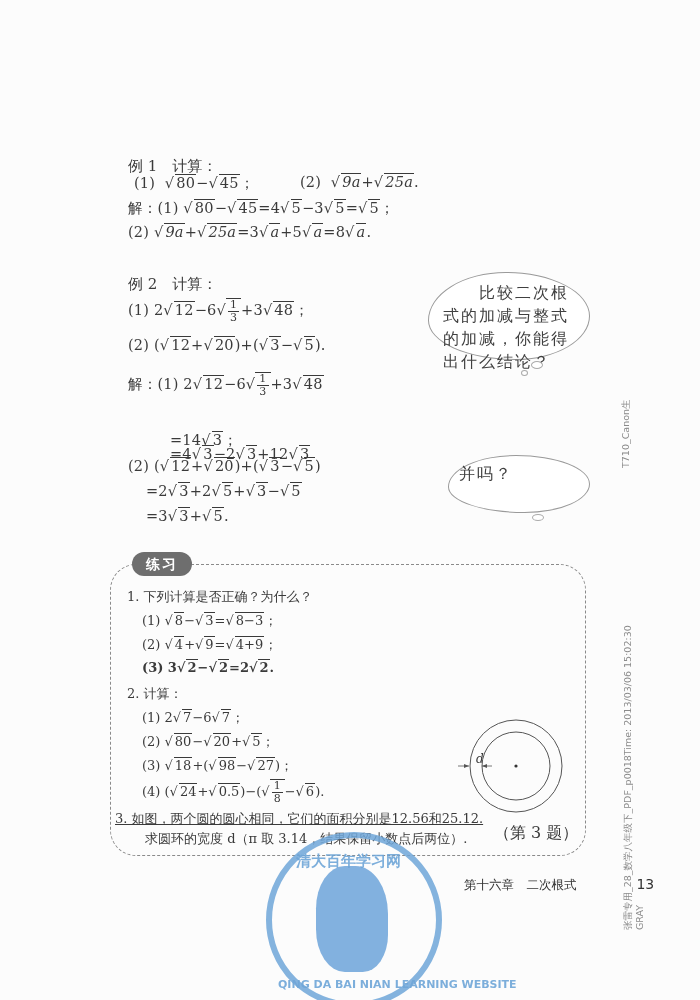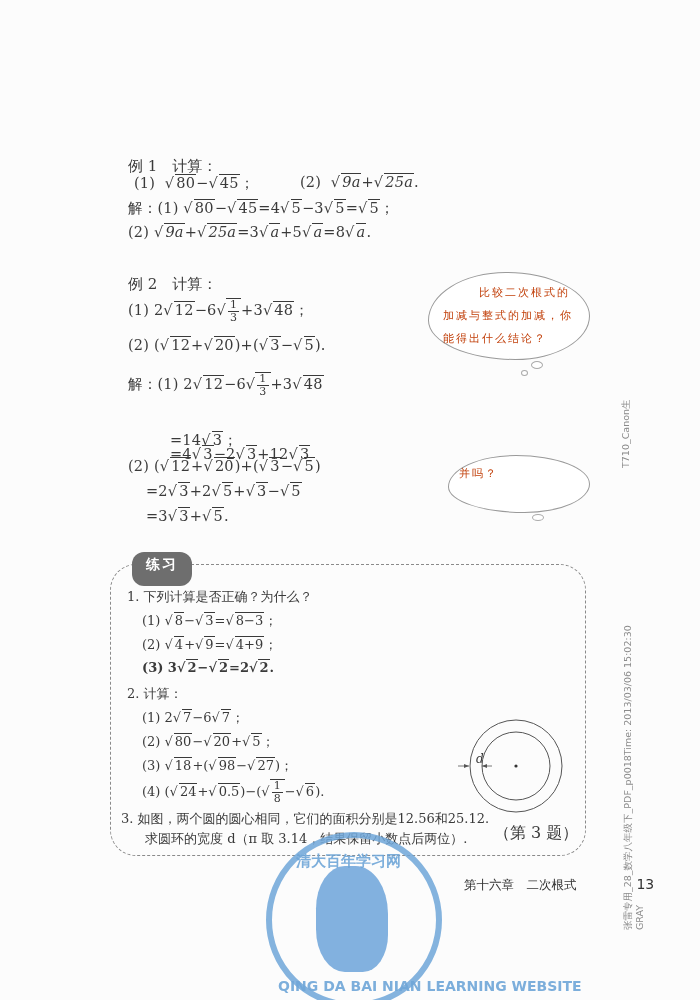--- a/index.html
+++ b/index.html
@@ -7,25 +7,25 @@
          font-family:"DejaVu Serif", serif; color:#3a3a3a; font-size:14px; }
   .abs { position:absolute; white-space:nowrap; }
   .line { font-size:14.5px; letter-spacing:0.2px; }
   .heading { font-size:15px;margin-top:7px; }
   .sq { border-top:1px solid #3a3a3a; padding:0 1px; margin-left:1px; }
   .it { font-style:italic; font-family:"DejaVu Serif", serif; }
   .frac { display:inline-flex; flex-direction:column; vertical-align:middle; text-align:center; font-size:11px; line-height:12px; }
   .frac .num { border-bottom:1px solid #3a3a3a; padding:0 2px; }
   .bigsq { border-top:1px solid #3a3a3a; display:inline-block; vertical-align:middle; padding:0 2px; }
   .cloud { position:absolute; border:1.5px solid #9a9a9a; border-radius:48% 52% 46% 54% / 55% 50% 50% 45%; background:#fff; }
-  .cloud-text { font-size:11px; line-height:23px; letter-spacing:2px; color:#c2410c; white-space:normal; }
+  .cloud-text { font-size:16px; line-height:23px; letter-spacing:2px; color:#404040; white-space:normal; }
   .bubble { position:absolute; border:1px solid #aaa; border-radius:50%; background:#fff; }
   .practice-box { position:absolute; left:110px; top:564px; width:474px; height:290px;
      border:1.5px dashed #8a8a8a; border-radius:26px; }
-  .practice-tag { position:absolute; left:132px; top:552px; width:60px; height:34px; background:#6e6e6e;
+  .practice-tag { position:absolute; left:132px; top:552px; width:60px; height:24px; background:#6e6e6e;
      border-radius:12px; color:#fff; font-family:"DejaVu Sans", sans-serif; font-weight:bold; font-size:14px;
      text-align:center; line-height:24px; letter-spacing:2px; }
   .ex { font-size:13px; }
   .side { position:absolute; transform:rotate(-90deg); transform-origin:left top; white-space:nowrap;
           font-family:"DejaVu Sans", sans-serif; color:#8a8a8a; font-size:9.5px; }
   .stamp { position:absolute; left:266px; top:832px; width:176px; height:176px; border-radius:50%;
            border:6px solid #6fa6d8; box-sizing:border-box; opacity:0.85; }
   .stamp-inner { position:absolute; left:316px; top:866px; width:72px; height:106px; background:#74a9dc;
            border-radius:40% 45% 35% 40%; opacity:0.9; }
   .footer { font-family:"DejaVu Sans", sans-serif; font-size:12.5px; color:#333; }
@@ -108,39 +108,39 @@
 
 <div class="abs ex" style="left:127px;top:685px;">2. 计算：</div>
 <div class="abs ex" style="left:142px;top:709px;">(1) 2√<span class="sq">7</span>−6√<span class="sq">7</span>；</div>
 <div class="abs ex" style="left:142px;top:733px;">(2) √<span class="sq">80</span>−√<span class="sq">20</span>+√<span class="sq">5</span>；</div>
 <div class="abs ex" style="left:142px;top:757px;">(3) √<span class="sq">18</span>+(√<span class="sq">98</span>−√<span class="sq">27</span>)；</div>
 <div class="abs ex" style="left:142px;top:779px;">(4) (√<span class="sq">24</span>+√<span class="sq">0.5</span>)−(√<span class="bigsq"><span class="frac">
         <span class="num">1</span>
         <span>8</span>
       </span></span>−√<span class="sq">6</span>).</div>
 
-<div class="abs ex" style="left:121px;top:810px;">3. 如图，两个圆的圆心相同，它们的面积分别是12.56和25.12.</div>
+<div class="abs ex" style="left:115px;top:810px;text-decoration:underline;">3. 如图，两个圆的圆心相同，它们的面积分别是12.56和25.12.</div>
 <div class="abs ex" style="left:145px;top:830px;">求圆环的宽度 d（π 取 3.14，结果保留小数点后两位）.</div>
 
 <svg class="abs" style="left:458px;top:718px;" width="120" height="100" viewBox="0 0 120 100">
   <circle cx="58" cy="48" r="46" fill="none" stroke="#555" stroke-width="1"></circle>
   <circle cx="58" cy="48" r="34" fill="none" stroke="#555" stroke-width="1"></circle>
   <circle cx="58" cy="48" r="1.6" fill="#333"></circle>
   <line x1="0" y1="48" x2="11" y2="48" stroke="#555" stroke-width="0.8"></line>
   <polygon points="11,48 6,46 6,50" fill="#555"></polygon>
   <line x1="24" y1="48" x2="34" y2="48" stroke="#555" stroke-width="0.8"></line>
   <polygon points="24,48 29,46 29,50" fill="#555"></polygon>
 </svg>
 <div class="abs it" style="left:476px;top:752px;font-size:12px;">d</div>
 <div class="abs ex" style="left:494px;top:823px;font-size:16px;">（第 3 题）</div>
 
 <div class="stamp"></div>
 <div class="stamp-inner"></div>
 <div class="abs" style="left:296px;top:852px;font-family:'DejaVu Sans',sans-serif;font-size:15px;color:#6fa6d8;font-weight:bold;opacity:0.9;">清大百年学习网</div>
-<div class="abs" style="left:278px;top:978px;font-family:'DejaVu Sans',sans-serif;font-size:14px;color:#6fa6d8;font-weight:bold;opacity:0.9;">QING DA BAI NIAN LEARNING WEBSITE</div>
+<div class="abs" style="left:278px;top:978px;font-family:'DejaVu Sans',sans-serif;font-size:11px;color:#6fa6d8;font-weight:bold;opacity:0.9;">QING DA BAI NIAN LEARNING WEBSITE</div>
 
 <div class="abs footer" style="left:464px;top:876px;">
   <span>第十六章　二次根式</span>&nbsp;&nbsp;
   <span style="font-size:14px;margin-left:48px;">13</span>
 </div>
 
 <div class="side" style="left:620px;top:468px;">T710_Canon生</div>
 <div class="side" style="left:622px;top:930px;">张雷专用_28_数学八年级下_PDF_p0018Time: 2013/03/06 15:02:30</div>
 <div class="side" style="left:634px;top:930px;">GRAY</div>
 

